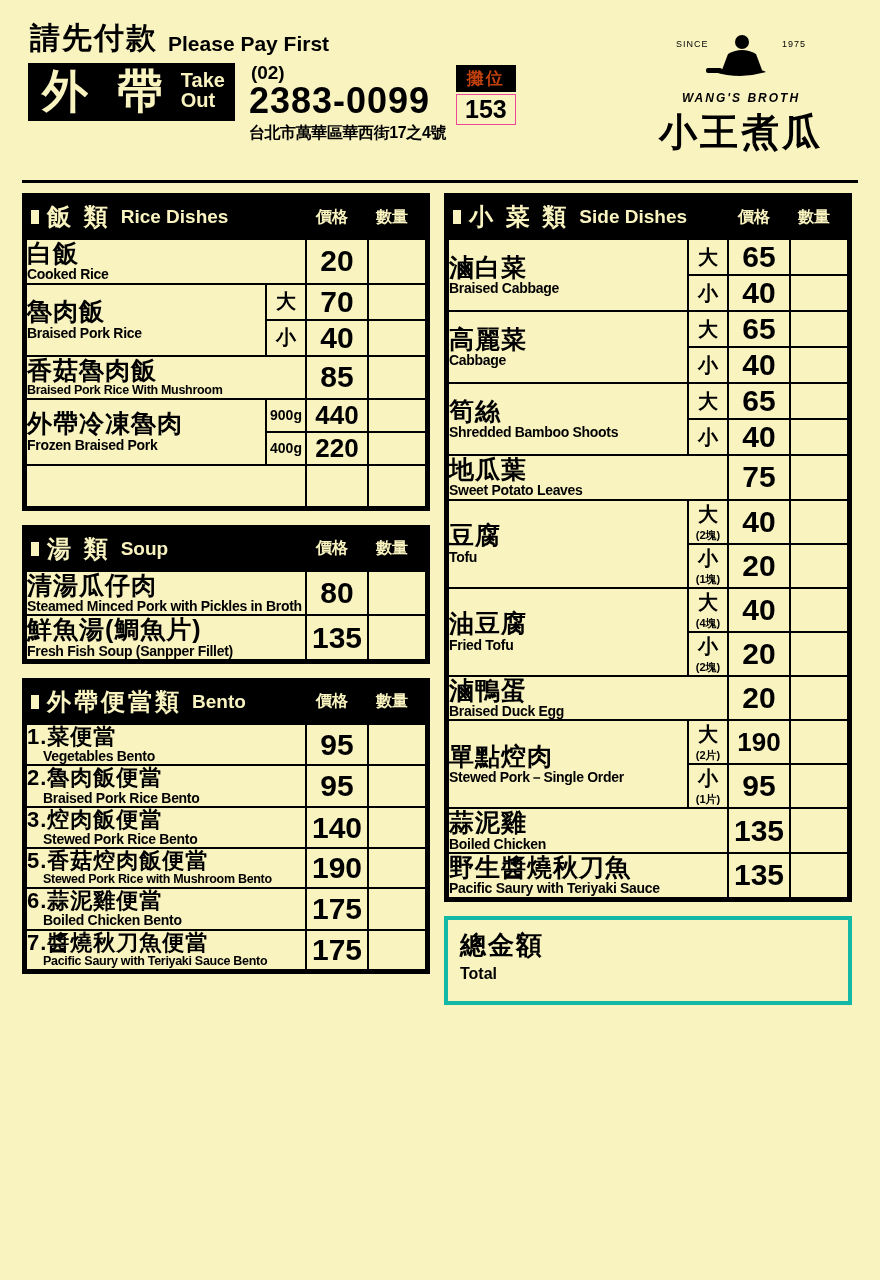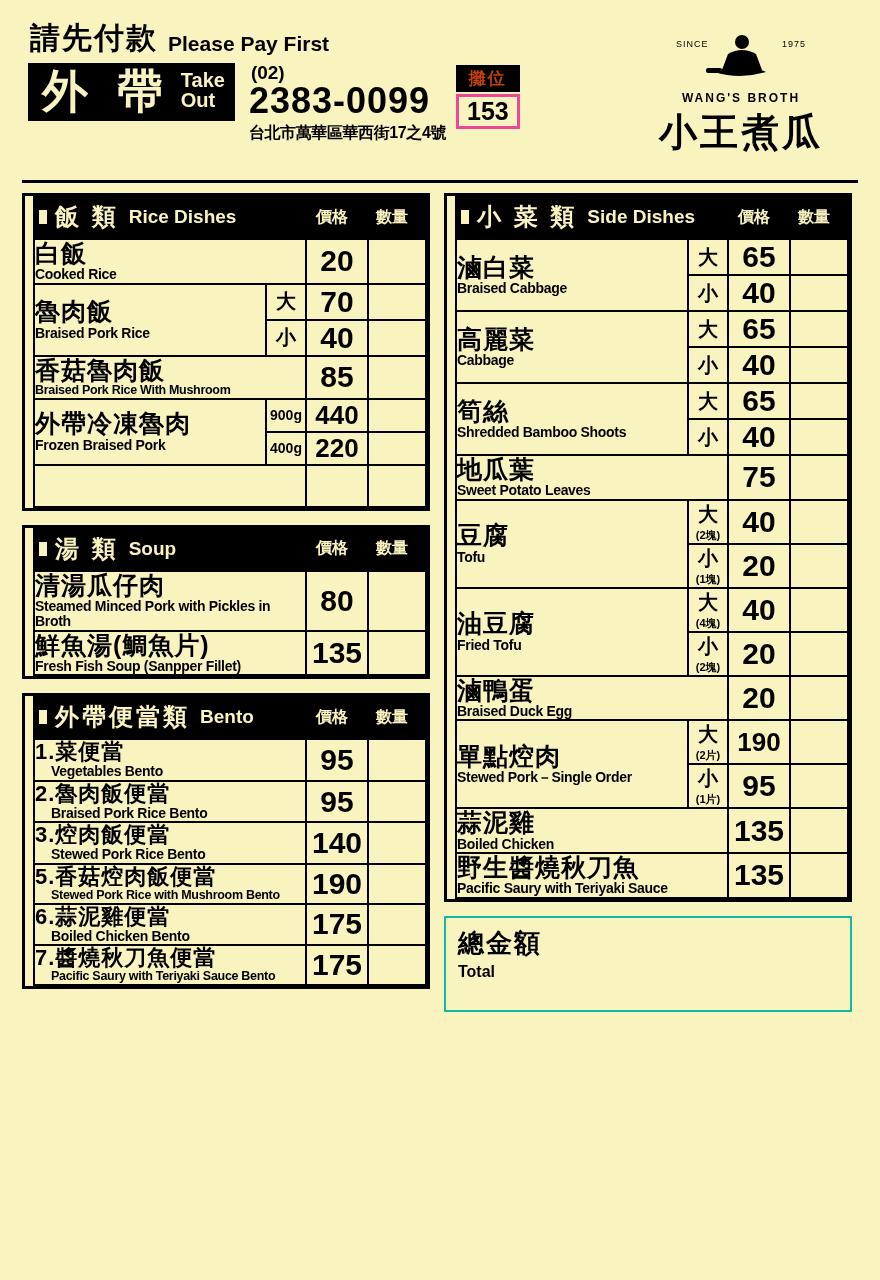--- a/index.html
+++ b/index.html
@@ -27,36 +27,36 @@
   .takeout-box .cn { font-size: 46px; font-weight: 800; letter-spacing: 8px; line-height: 1; }
   .takeout-box .en { font-size: 20px; font-weight: 800; line-height: 0.98; }
 
   .phone { margin-left: 14px; line-height: 1; }
   .phone .area { font-size: 19px; font-weight: 700; margin-left: 2px; }
   .phone .num { font-size: 36px; font-weight: 800; letter-spacing: 1px; margin-top: 1px; }
   .phone .addr { font-size: 16px; font-weight: 700; margin-top: 6px; letter-spacing: -0.4px; }
 
   .stall { margin-left: 10px; margin-top: 2px; text-align:center; }
   .stall .lbl { background:#000; color:#c2410c; font-size: 17px; font-weight:700; padding: 2px 6px; display:block; letter-spacing:2px;}
-  .stall .no { border:3px solid #ec4899; font-size: 25px; font-weight: 800; padding: 0 8px; display:block; margin-top:2px; background:#f9f3c0;}
+  .stall .no { border:1px solid #ec4899; font-size: 25px; font-weight: 800; padding: 0 8px; display:block; margin-top:2px; background:#f9f3c0;}
 
   .brand { position:absolute; right: 2px; top: 6px; width: 230px; text-align:center; }
   .brand .since { font-size: 9px; letter-spacing: 1px; display:flex; justify-content:space-between; width:130px; margin: 15px auto; }
   .brand .logo-cn { font-size: 38px; font-weight: 800; letter-spacing: 3px; margin-top: 2px; }
-  .brand .logo-en { font-size: 12px; font-weight: 700; letter-spacing: 2px; margin-top: 42px; }
+  .brand .logo-en { font-size: 12px; font-weight: 700; letter-spacing: 2px; margin-top: 42px; font-style: italic; }
   .brand .figure { position:absolute; left: 54px; top: 8px; }
 
   .rule { border-top: 3px solid #000; margin: 4px 0 10px 0; }
 
   
   .cols { display:flex; gap: 14px; }
   .col-left { width: 408px; }
   .col-right { width: 408px; }
 
-  .section { border: 3px solid #000; margin-bottom: 14px; background:#f9f3c0;padding-left:8px; }
+  .section { border: 3px solid #000; margin-bottom: 14px; background:#f9f3c0; }
   .sec-head {
     background:#000; color:#f9f3c0; display:flex; align-items:center;
     height: 42px; padding: 0 6px;
   }
   .sec-head .sq { width:8px; height:14px; background:#f9f3c0; margin-right:8px; }
   .sec-head .cn { font-size: 24px; font-weight: 800; letter-spacing: 3px; }
   .sec-head .en { font-size: 19px; font-weight: 600; margin-left: 10px; }
   .sec-head .sp { flex:1; }
   .sec-head .price-h { font-size: 16px; font-weight:700; width: 62px; text-align:center; }
   .sec-head .qty-h { font-size: 16px; font-weight:700; width: 58px; text-align:center; }
@@ -73,21 +73,21 @@
   td.price { width: 62px; text-align:center; font-size: 30px; font-weight: 800; }
   td.price.sm { font-size: 26px; }
   td.qty { width: 58px; }
   td.blank { height: 42px; }
   .num-prefix { font-size: 22px; font-weight: 800; }
 
   .size-g { width: 40px; }
   .price-g { width: 62px; }
   .qty-g { width: 58px; }
 
-  .total-box { border:2px solid #14b8a6; padding: 8px 10px 29px 12px; background:#f9f3c0; }
+  .total-box { border:4px solid #14b8a6; padding: 8px 10px 18px 12px; background:#f9f3c0; }
   .total-box .cn { font-size: 26px; font-weight: 800; letter-spacing: 2px; }
   .total-box .en { font-size: 16px; font-weight: 600; margin-top: 2px; }
 </style>
 </head>
 <body>
 
 <div class="page">
 
   <div class="header">
     <div class="pay-first">

